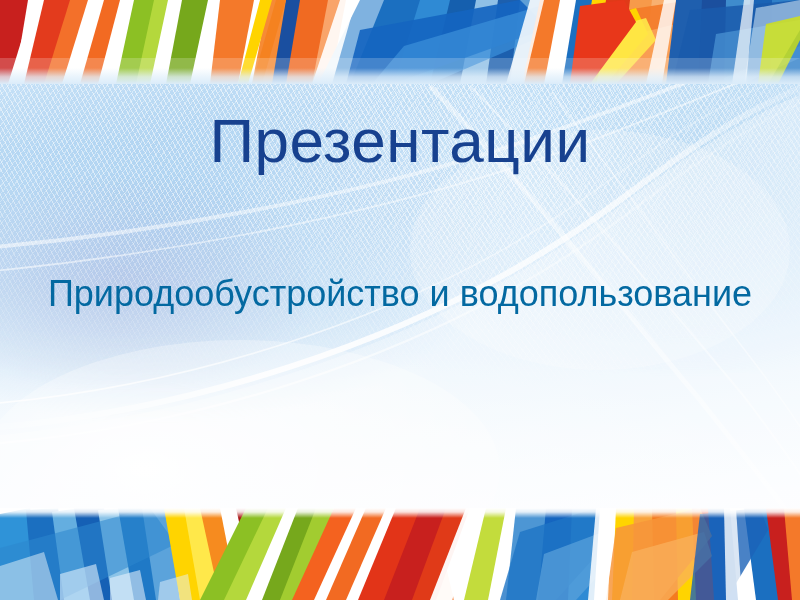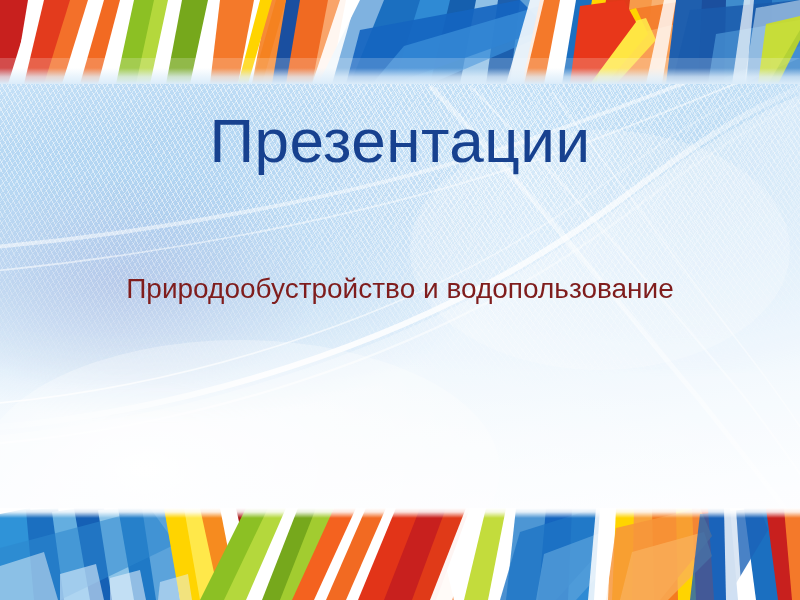--- a/index.html
+++ b/index.html
@@ -144,24 +144,24 @@
     letter-spacing: 0.5px;
     color: #17418f;
     white-space: nowrap;
   }
   .subtitle {
     position: absolute;
     left: 0;
     right: 0;
     top: 272px;
     text-align: center;
-    font-size: 28px;
+    font-size: 36px;
     line-height: 1.2;
     font-weight: 400;
-    color: #7f1d1d;
+    color: #0369a1;
     white-space: nowrap;
   }
   .year {
     position: absolute;
     left: 0;
     right: 0;
     top: 477px;
     text-align: center;
     font-size: 23px;
     line-height: 1.2;

